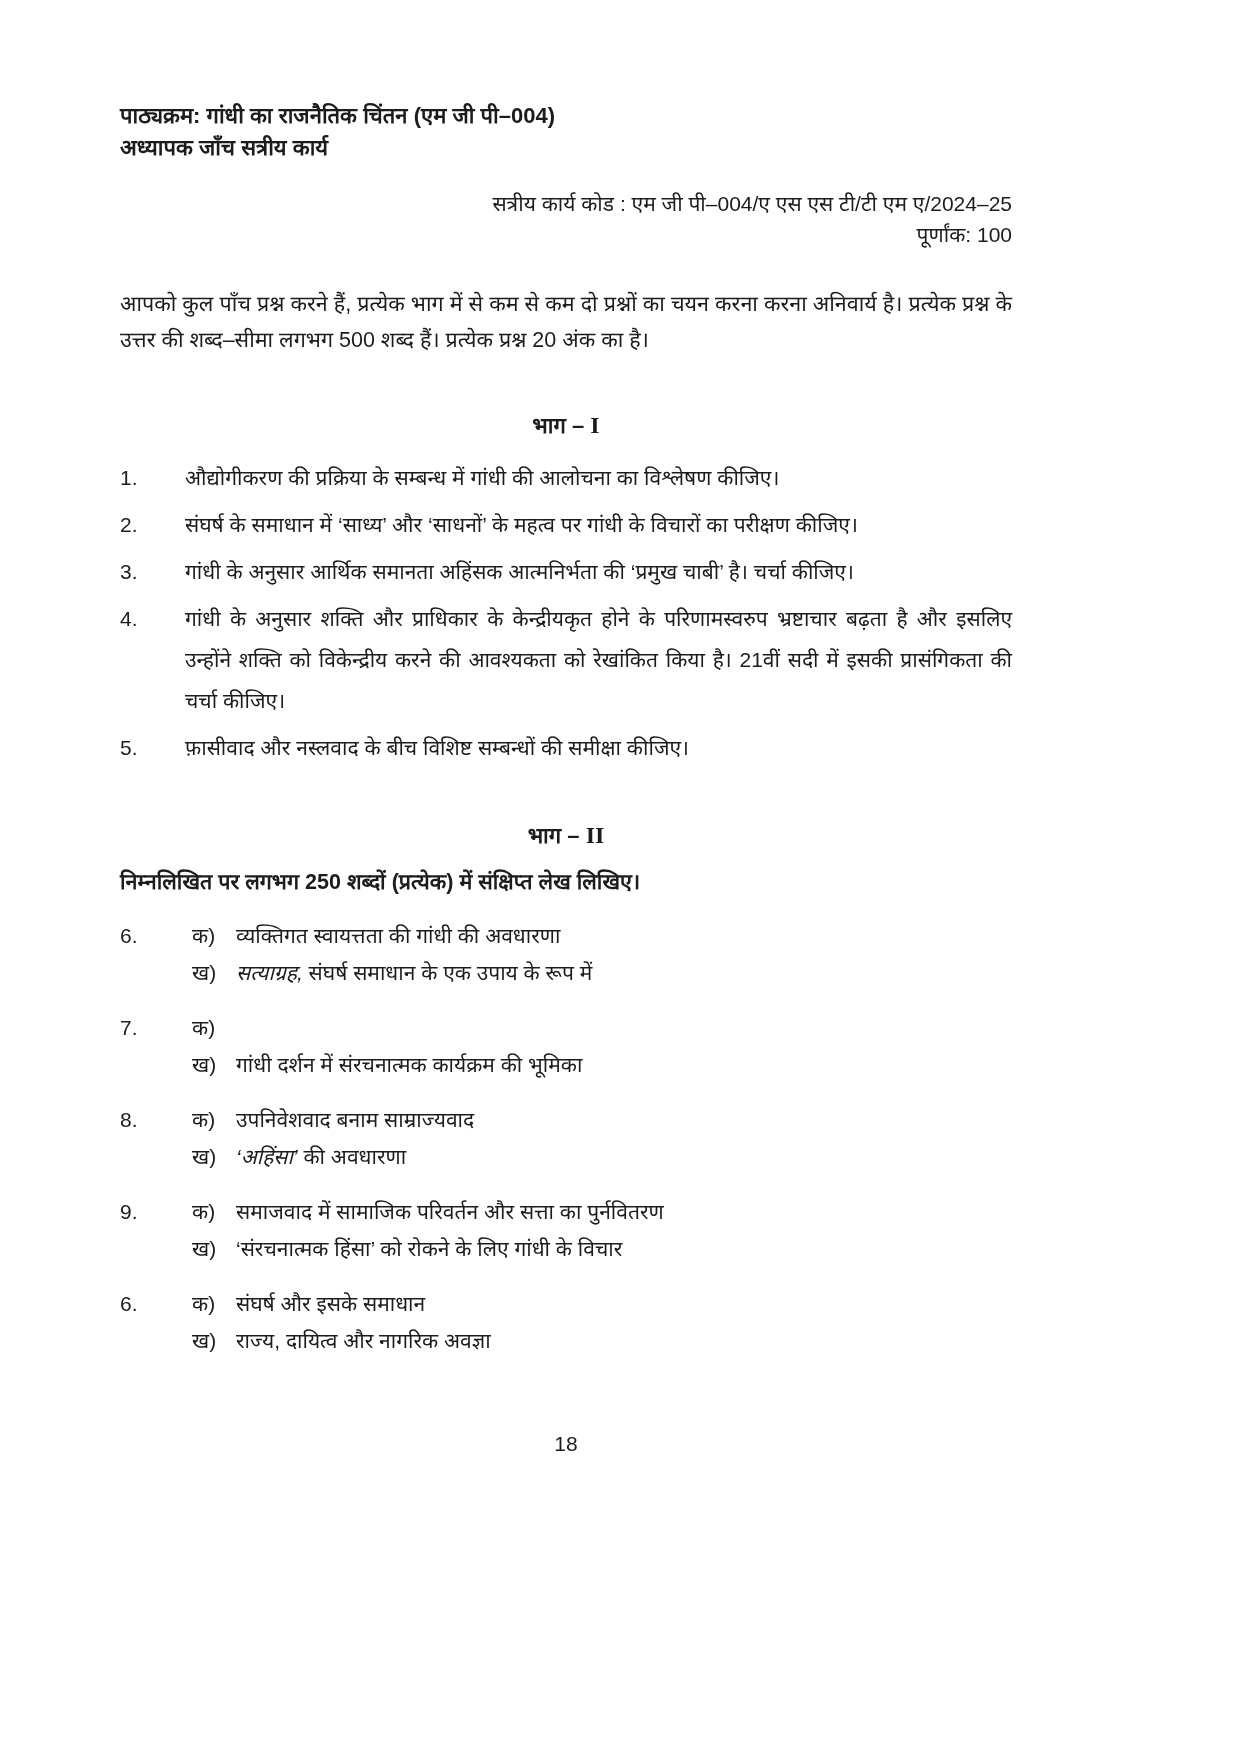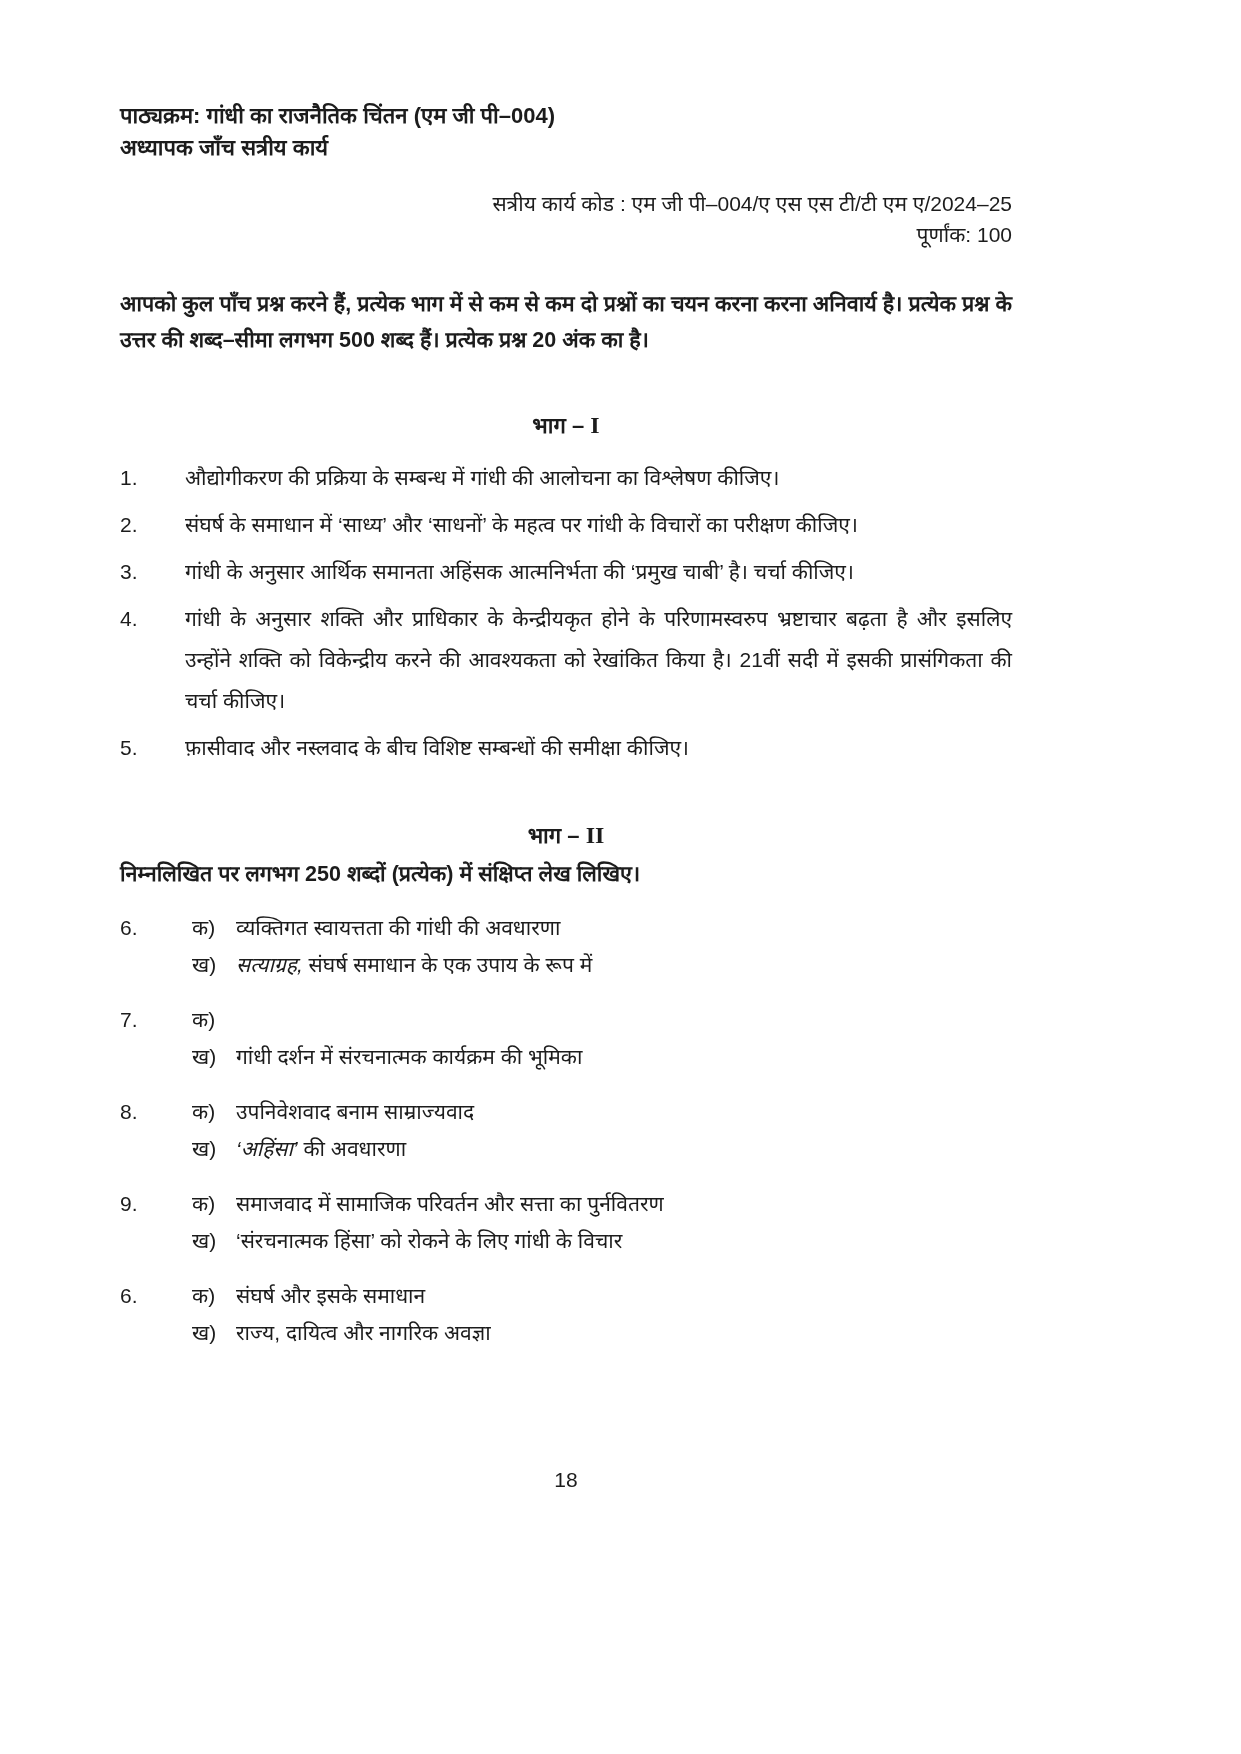--- a/index.html
+++ b/index.html
@@ -28,21 +28,21 @@
     line-height: 32px;
   }
   .code-block {
     margin-top: 24px;
     text-align: right;
     font-size: 21px;
     line-height: 31px;
   }
   .intro {
     margin-top: 36px;
-    font-weight: bold;
+    font-weight: normal;
     font-size: 21.5px;
     line-height: 36px;
     text-align: justify;
   }
   .part-heading {
     margin-top: 46px;
     text-align: center;
     font-weight: bold;
     font-size: 22px;
     line-height: 42px;
@@ -60,20 +60,21 @@
   }
   .qnum {
     flex: 0 0 65px;
     width: 65px;
   }
   .qtext {
     flex: 1;
     text-align: justify;
   }
   .p2-instruction {
+    margin-top: 8px;
     font-weight: bold;
     font-size: 21.5px;
     line-height: 34px;
   }
   .q2-list { margin-top: 18px; }
   .q2-item { margin-top: 18px; }
   .q2-row {
     display: flex;
     font-size: 21px;
     line-height: 37px;
@@ -82,21 +83,21 @@
     flex: 0 0 72px;
     width: 72px;
   }
   .sublbl {
     flex: 0 0 44px;
     width: 44px;
   }
   .ital { font-style: italic; }
   .page-number {
     position: absolute;
-    top: 1468px;
+    top: 1432px;
     left: 120px;
     width: 892px;
     text-align: center;
     font-size: 21px;
   }
 </style>
 </head>
 <body>
 
 <div class="page">

